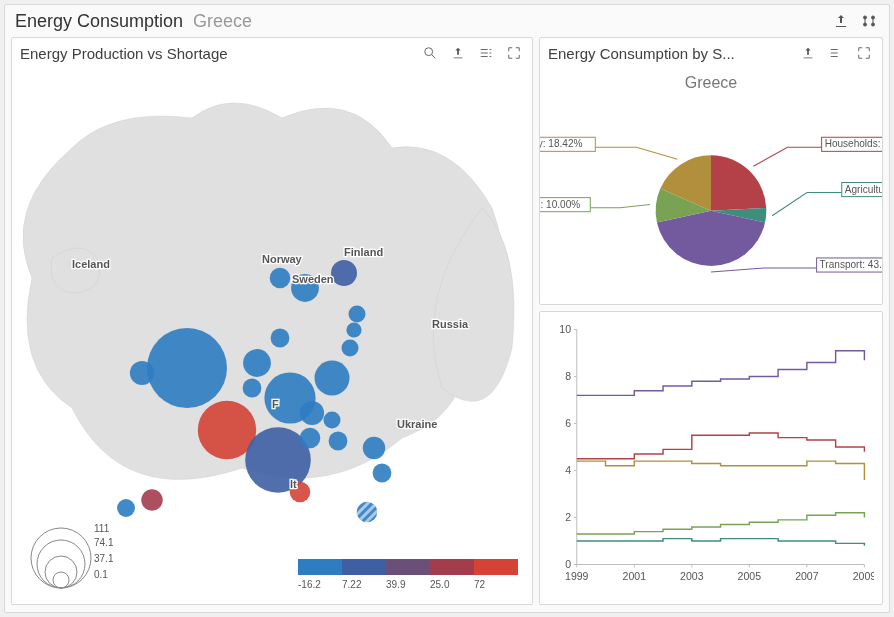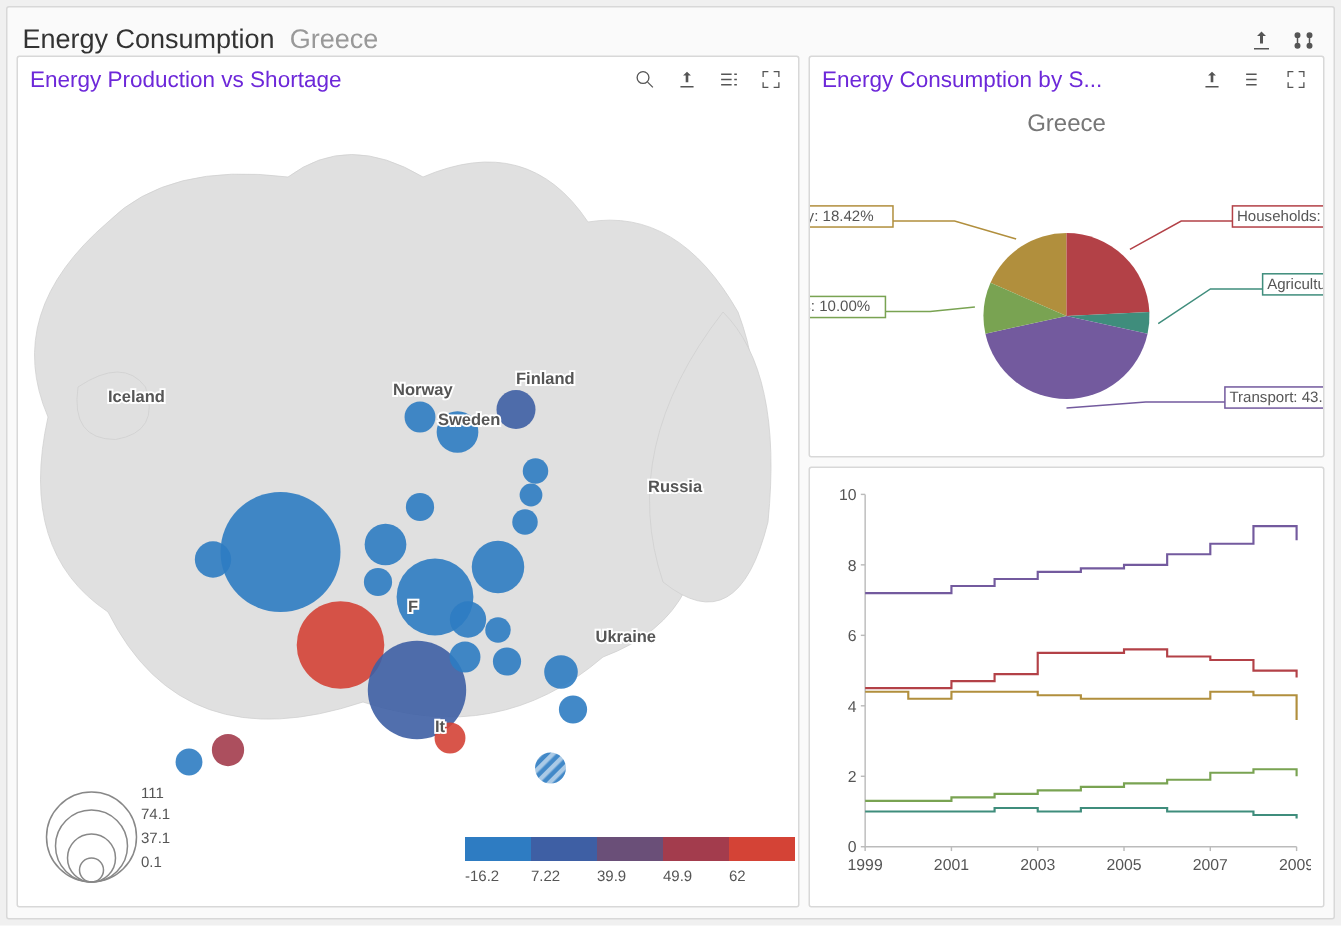--- a/index.html
+++ b/index.html
@@ -7,53 +7,53 @@
   font-family: -apple-system, "Segoe UI", Arial, sans-serif;
   background: #f0f0f0; padding: 4px;
   width: 894px; height: 617px; overflow: hidden;
 }
 .app {
   background: #fafafa;
   border: 1px solid #d8d8d8; border-radius: 2px;
   height: 609px;
 }
 .topbar {
-  height: 32px; display:flex; align-items:flex-end; padding: 0 10px;
+  height: 32px; display:flex; align-items:center; padding: 0 10px;
 }
 .topbar .title { font-size: 18px; color:#333; font-weight: 400;}
 .topbar .sub   { font-size: 18px; color:#999; margin-left: 10px;}
 .topbar .spacer{ flex:1;}
 .icon-btn { width:20px; height:20px; margin-left:8px; cursor:pointer;
   display:flex; align-items:center; justify-content:center; color:#555;}
 .content { display:flex; gap:6px; padding:0 6px 6px; height:574px;}
 .panel {
   background:#fff; border:1px solid #d8d8d8; border-radius:2px;
   display:flex; flex-direction:column;
 }
 .panel.left  { flex: 0 0 522px; }
 .panel.right-col { flex:1; display:flex; flex-direction:column; gap:6px; background:transparent; border:none;}
 .panel.right { flex:1; }
 .panel-head {
   height:30px; display:flex; align-items:center; padding:0 8px;
 }
-.panel-head .ptitle { color:#6d28d9; font-size:15px; font-weight:400;
+.panel-head .ptitle { color:#404040; font-size:15px; font-weight:400;
   white-space:nowrap; overflow:hidden; text-overflow:ellipsis; }
 .panel-head .spacer{flex:1;}
 .panel-body { flex:1; position:relative; overflow:hidden;}
 
 .map-svg { position:absolute; inset:0; }
 .map-land { fill:#e0e0e0; stroke:#cfcfcf; stroke-width:0.5;}
 .country-label { font-size:11px; font-weight:600;
   paint-order: stroke; stroke:#fff; stroke-width:2.5px; fill:#555;}
 
 .bubble-legend { position:absolute; left:14px; bottom:14px;}
 .bubble-legend text {font-size:10px; fill:#555;}
 .bubble-legend circle { fill:none; stroke:#888; stroke-width:1;}
 
-.grad-legend { position:absolute; right:2px; bottom:14px;}
+.grad-legend { position:absolute; right:14px; bottom:14px;}
 .grad-legend .cell { width:44px; height:16px; display:inline-block;}
 .grad-legend .ticks { display:flex; font-size:10px; color:#555;}
 .grad-legend .ticks span{ width:44px;}
 
 .pie-title { text-align:center; font-size:16px; color:#777; padding-top:6px;}
 .pie-wrap { position:relative; height: calc(100% - 24px);}
 .pie-wrap svg { position:absolute; inset:0;}
 .pie-label { font-size:10px; }
 .pie-label rect { fill:#fff;}
 .bordered { stroke-width:1;}
@@ -176,22 +176,22 @@
       </svg>
 
       <div class="grad-legend">
         <div>
           <span class="cell" style="background:#2e7cc2"></span><span class="cell" style="background:#3e5fa4"></span><span class="cell" style="background:#6a4f78"></span><span class="cell" style="background:#a33c4d"></span><span class="cell" style="background:#d44336"></span>
         </div>
         <div class="ticks">
           <span>-16.2</span>
           <span>7.22</span>
           <span>39.9</span>
-          <span>49.9</span>
-          <span>62</span>
+          <span>25.0</span>
+          <span>72</span>
         </div>
       </div>
     </div>
   </div>
 
   <div class="panel right-col">
 
     <div class="panel right" style="flex:0 0 268px">
       <div class="panel-head">
         <span class="ptitle">Energy Consumption by S...</span>

